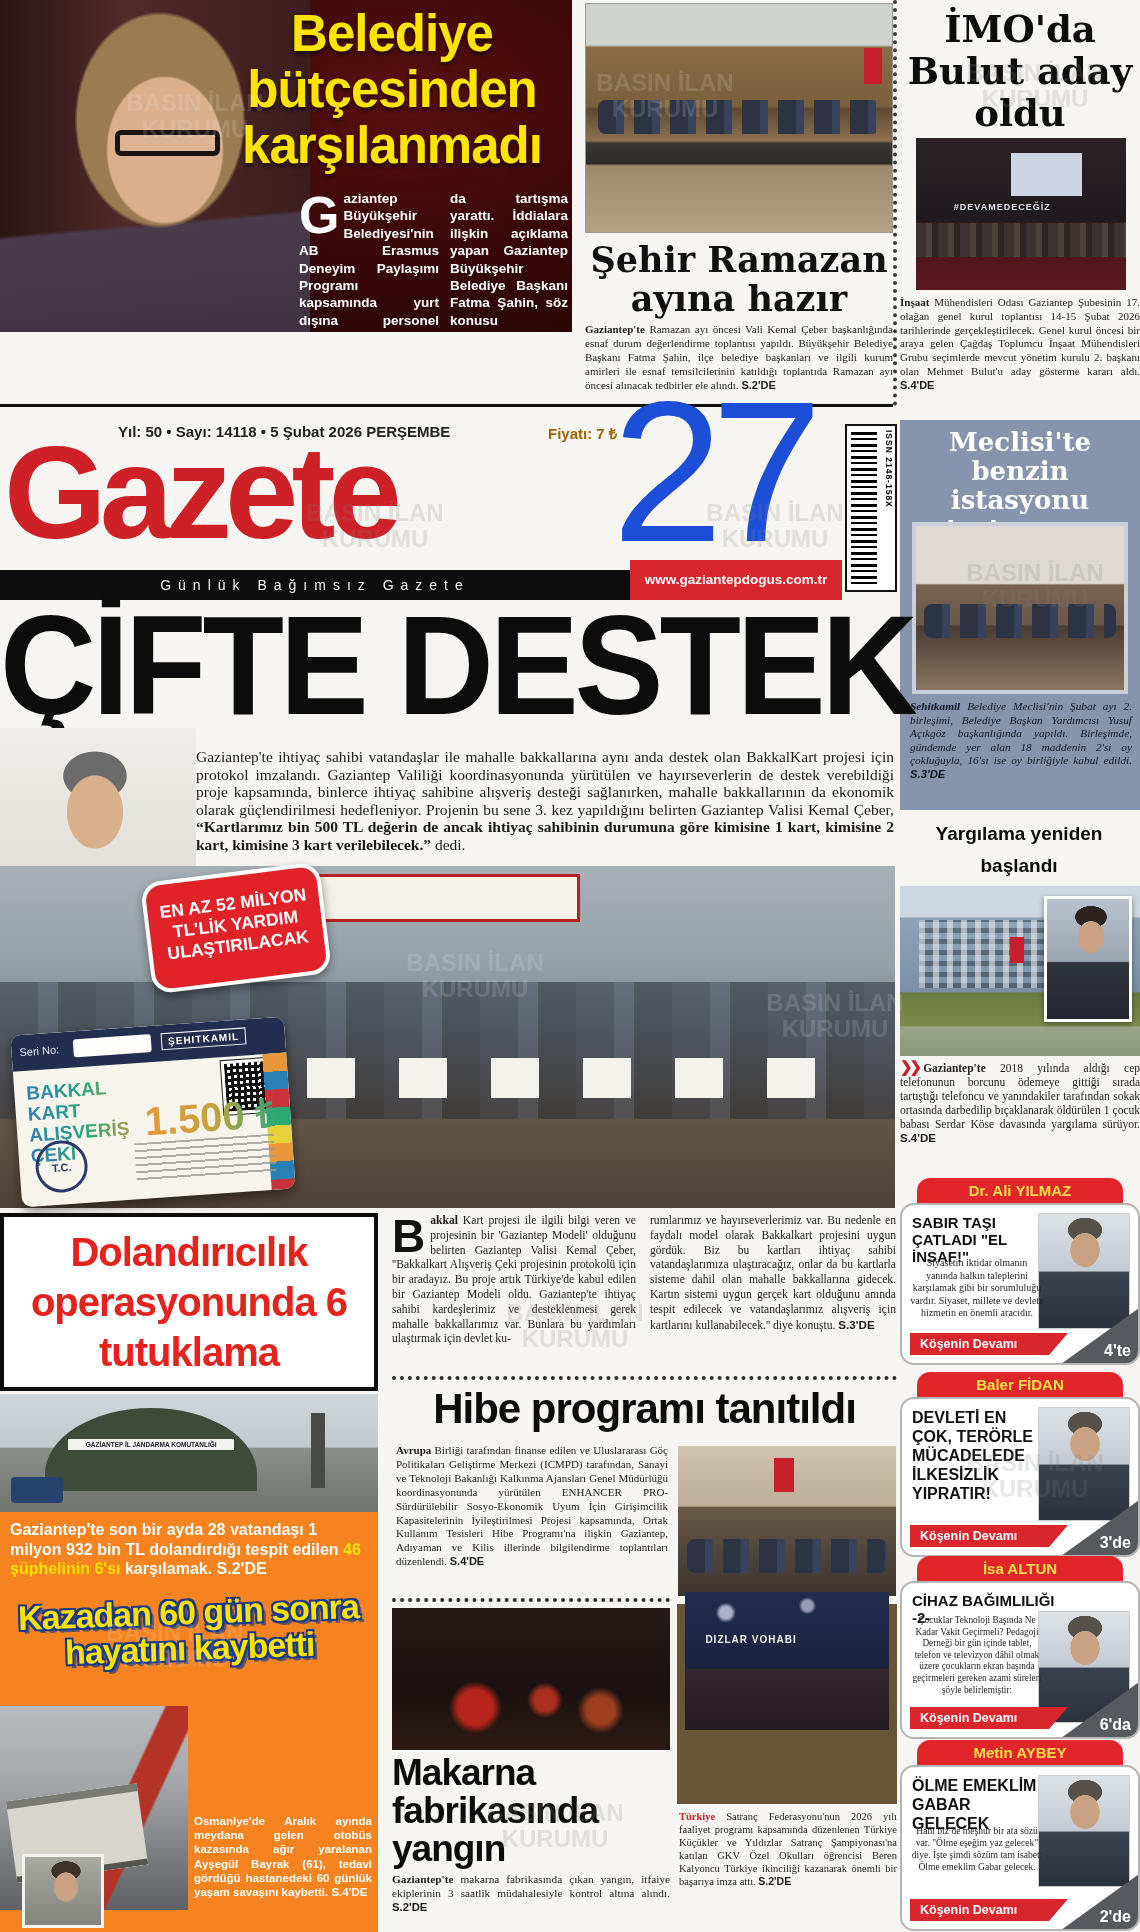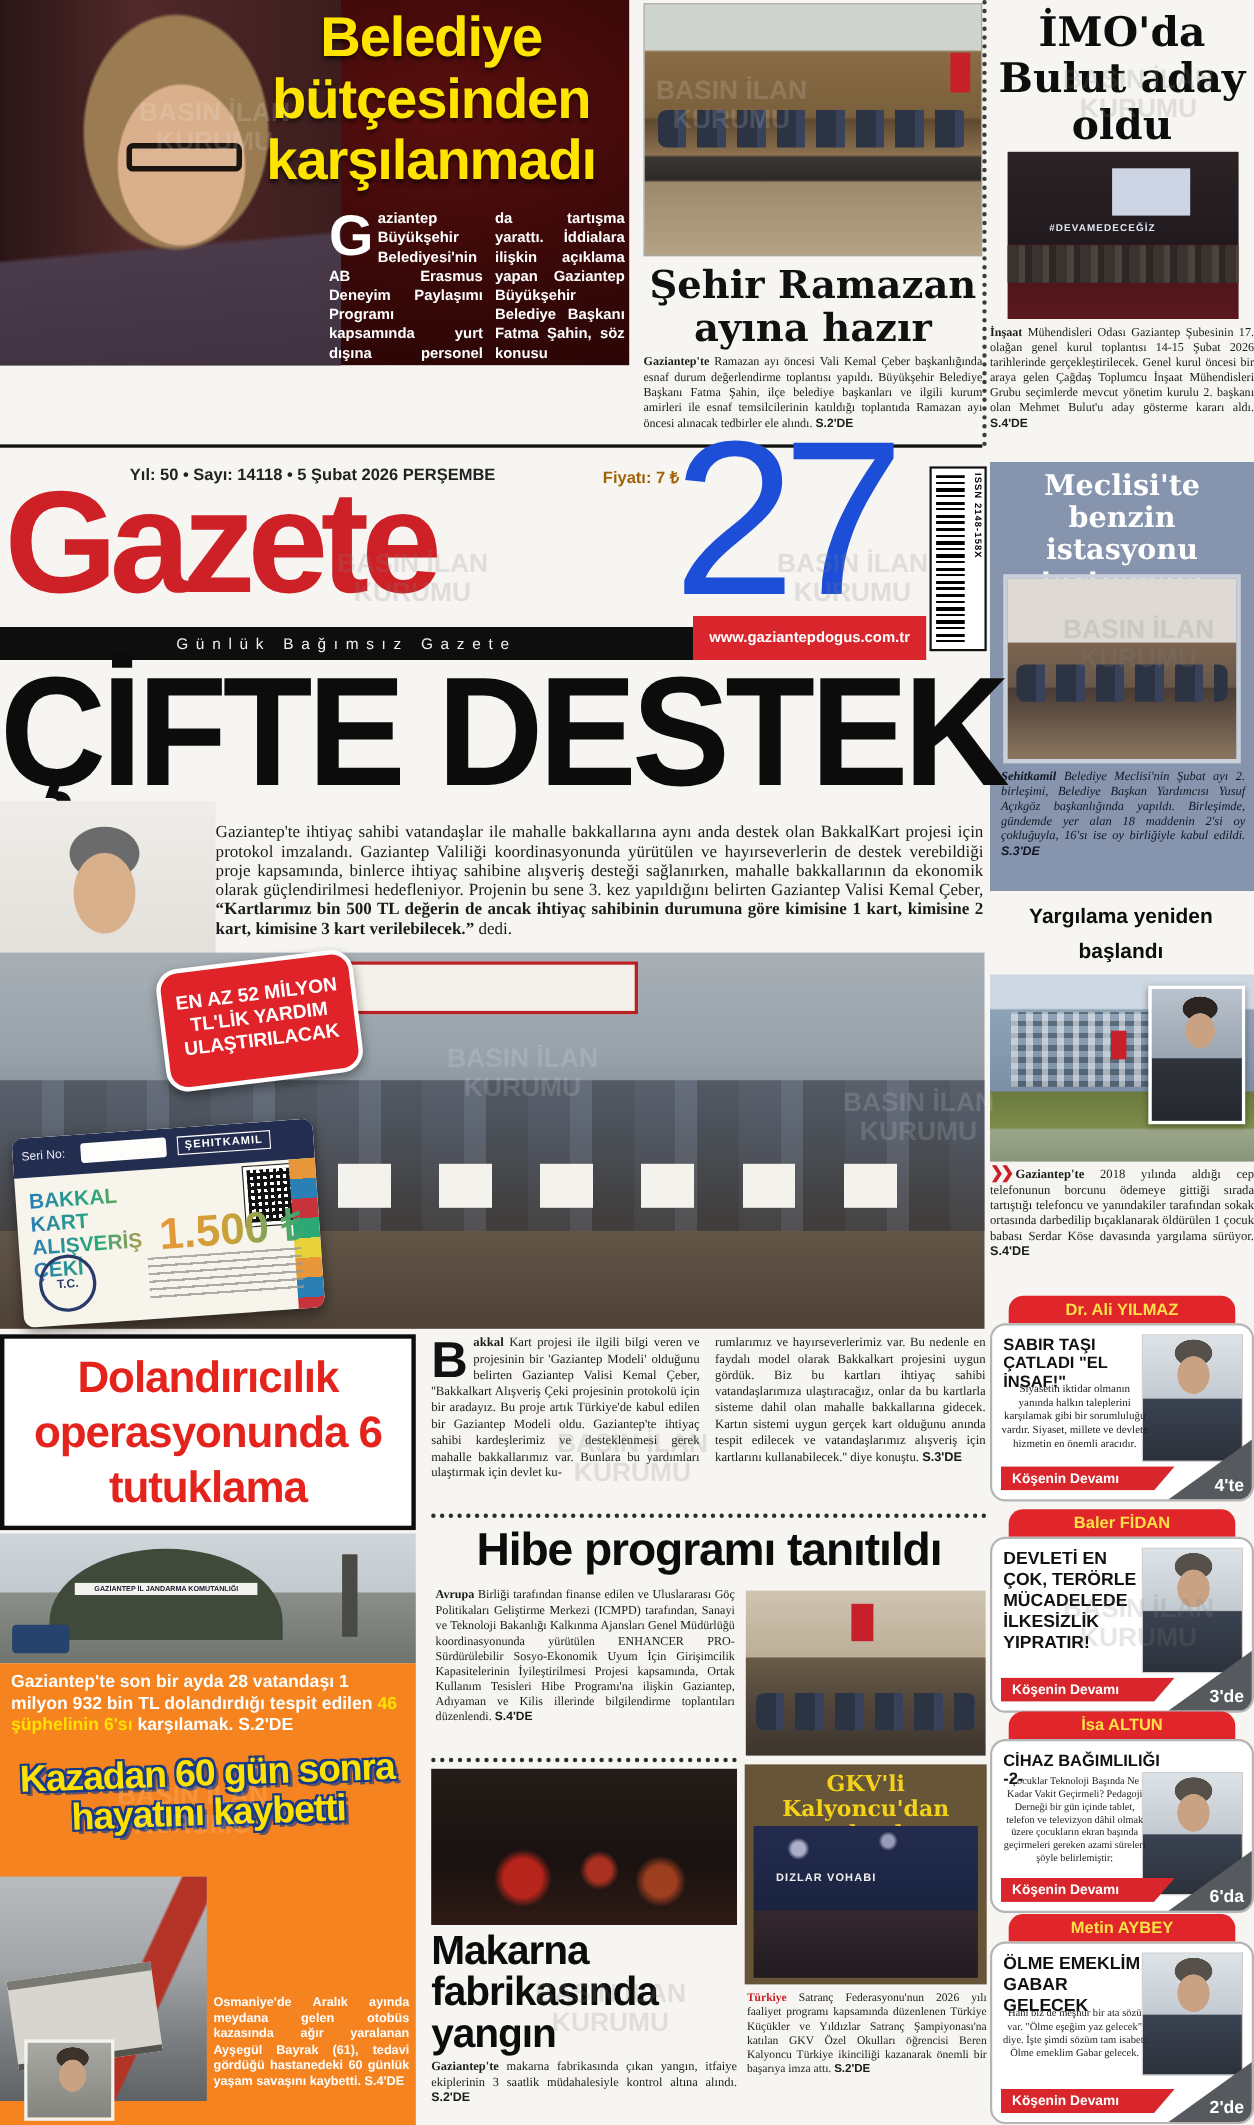--- a/index.html
+++ b/index.html
@@ -124,21 +124,21 @@
     background:
       radial-gradient(circle at 30% 70%, rgba(220,40,30,.8) 0 8%, transparent 12%),
       radial-gradient(circle at 55% 65%, rgba(230,60,40,.7) 0 6%, transparent 10%),
       radial-gradient(circle at 75% 72%, rgba(240,90,40,.6) 0 6%, transparent 10%),
       linear-gradient(180deg, #241b18 0%, #1a1210 60%, #2e1a14 100%); }
   #mak-head { left:392px; top:1754px; width:278px; font-size:37px; line-height:38px; color:#0c0c0c; letter-spacing:-1px; }
   #mak-body { left:392px; top:1872px; width:278px; font-size:11.3px; line-height:14px; color:#1b1b1b; }
   
   #gkv-box { left:677px; top:1604px; width:220px; height:200px; background:#675538; }
   #gkv-head { left:681px; top:1610px; width:212px; font-size:20px; line-height:23px; text-align:center; color:#f5d21a; }
-  #gkv-photo { left:685px; top:1660px; width:204px; height:138px;
+  #gkv-photo { left:685px; top:1592px; width:204px; height:138px;
     background:
       radial-gradient(circle at 20% 15%, rgba(230,230,255,.7) 0 3%, transparent 5%),
       radial-gradient(circle at 60% 10%, rgba(230,230,255,.6) 0 3%, transparent 5%),
       linear-gradient(180deg, #232c4e 0%, #1a2340 55%, #33282e 56%, #221b20 100%); }
   #gkv-phototext { position:absolute; left:10%; top:30%; color:#eee; font-weight:bold; font-size:10px; line-height:13px; letter-spacing:1px; }
   #gkv-body { left:679px; top:1810px; width:218px; font-size:10.5px; line-height:13px; color:#1b1b1b; }
   .redlead { color:#c8202a; font-weight:bold; }
   
   #dol-box { left:0; top:1213px; width:378px; height:178px; background:#fff; border:4px solid #0d0d0d; color:#e3231c; font-weight:900; font-size:40px; line-height:50px; text-align:center; padding-top:10px; letter-spacing:-1px; }
   #jan-photo { left:0; top:1394px; width:378px; height:118px;

